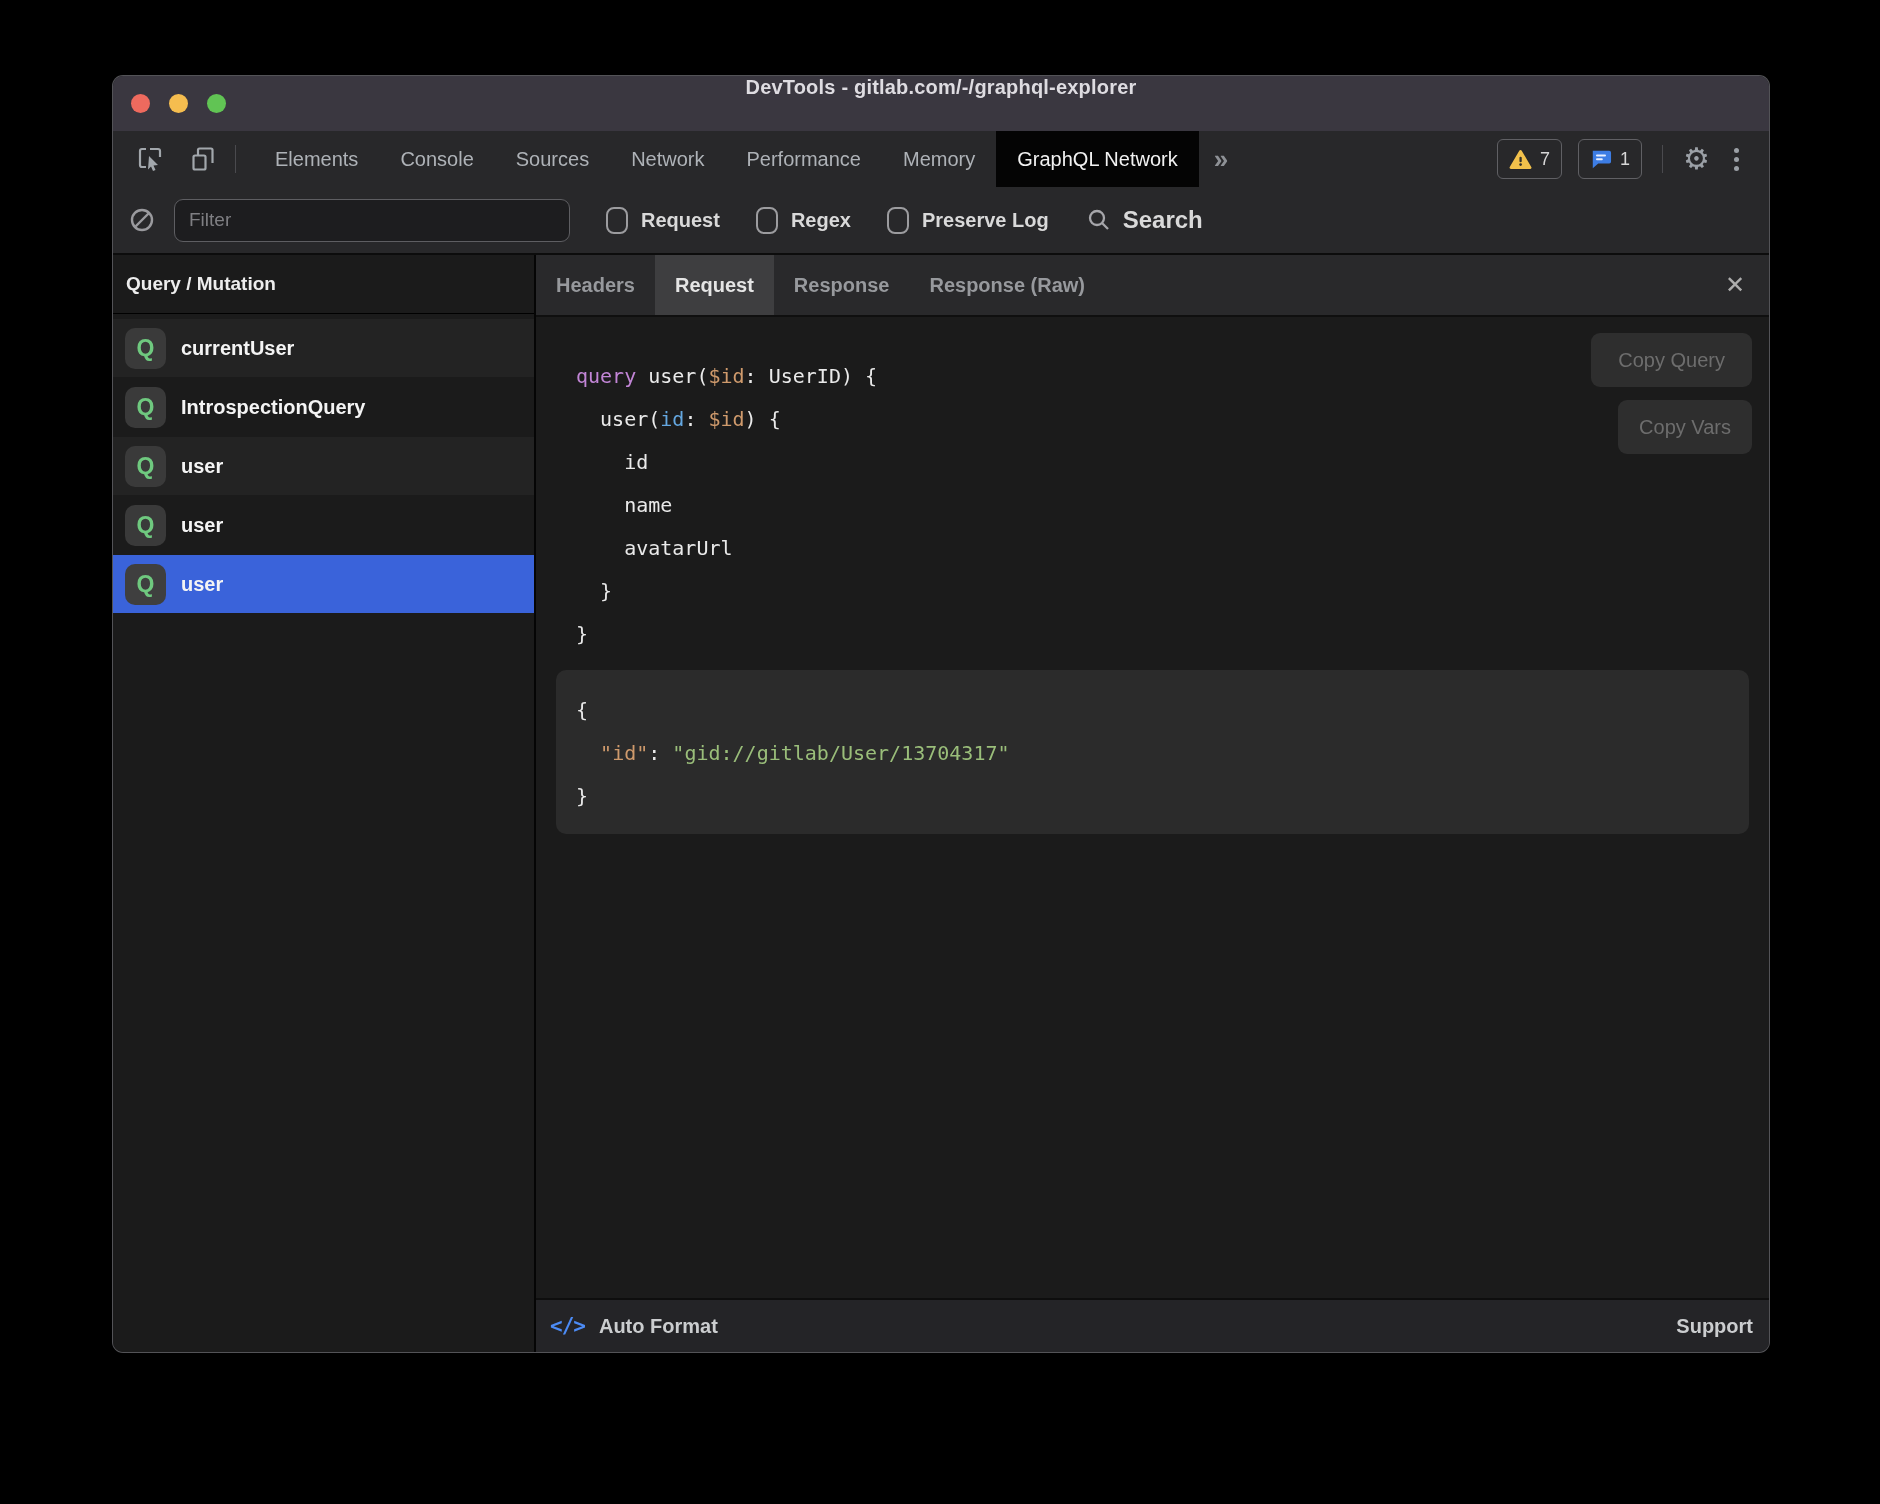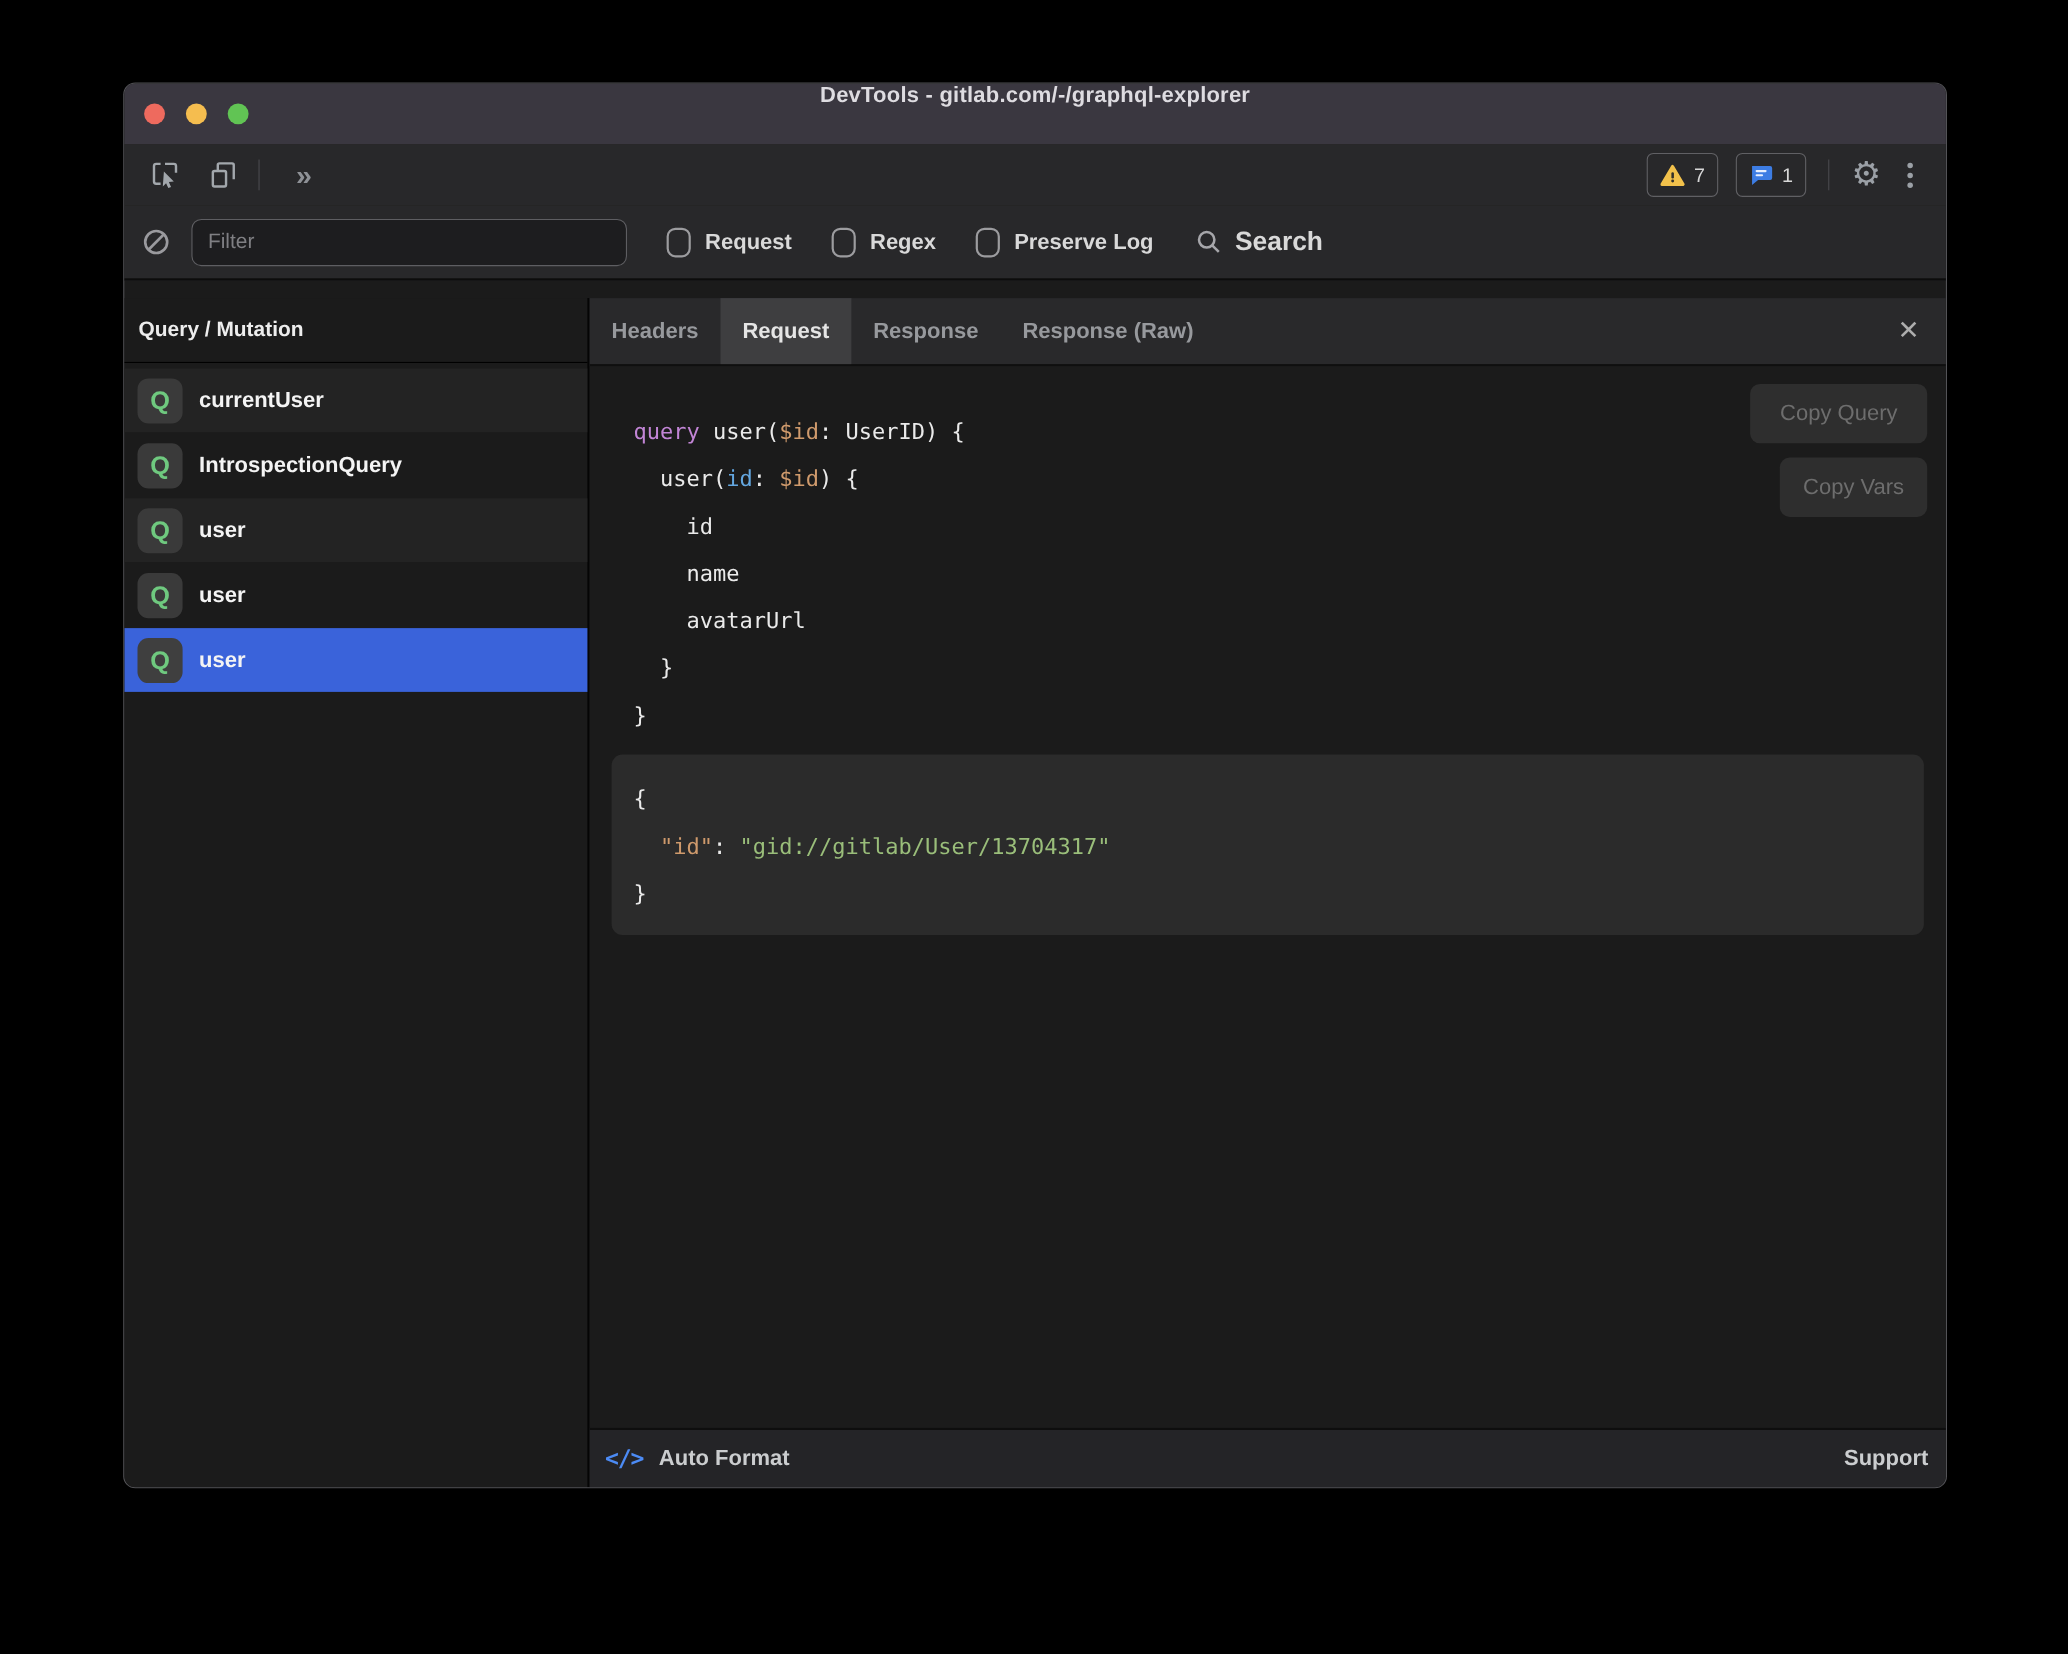--- a/index.html
+++ b/index.html
@@ -44,21 +44,21 @@
                 background:#1d1d1f;border:1.5px solid #5e5e62;color:#e8e8e8;font-size:19px;
                 padding:0 14px;outline:none;font-family:"Liberation Sans",sans-serif;}
   .filter-input::placeholder{color:#7f7f83;}
   .cb-group{display:flex;align-items:center;margin-left:36px;cursor:pointer;}
   .checkbox{width:22px;height:27px;border:2.5px solid #9c9c9f;border-radius:8px;box-sizing:border-box;background:transparent;}
   .cb-label{margin-left:13px;font-size:20px;font-weight:600;color:#d9d9d9;}
   .search-group{display:flex;align-items:center;margin-left:38px;cursor:pointer;}
   .search-label{margin-left:12px;font-size:24px;font-weight:600;color:#d9d9d9;}
 
   
-  .main{flex:1;display:flex;min-height:0;margin-top:16px;}
+  .main{flex:1;display:flex;min-height:0;}
   .left-panel{width:423px;flex:0 0 423px;background:#1b1b1b;border-right:2px solid #050505;
               display:flex;flex-direction:column;box-sizing:border-box;}
   .panel-header{height:58px;flex:0 0 58px;display:flex;align-items:center;padding-left:13px;
                 font-size:19px;font-weight:bold;color:#ededed;border-bottom:1px solid #000;}
   .query-list{padding-top:5px;}
   .query-row{height:58px;margin-bottom:1px;display:flex;align-items:center;padding-left:12px;cursor:pointer;}
   .query-row.alt{background:#232323;}
   .query-row.selected{background:var(--selected-row,#3a63da);}
   .q-badge{width:41px;height:41px;border-radius:10px;background:#3a3a3a;flex:0 0 41px;
            display:flex;align-items:center;justify-content:center;
@@ -121,20 +121,29 @@
           </svg>
         </span>
         <span class="tool-icon">
           <svg width="28" height="28" viewBox="0 0 28 28">
             <path d="M9 10 V5 Q9 3.5 10.5 3.5 H22 Q23.5 3.5 23.5 5 V18" fill="none" stroke="#a2a7ac" stroke-width="2.2"></path>
             <rect x="4.5" y="10.5" width="12" height="14" rx="1.5" fill="none" stroke="#a2a7ac" stroke-width="2.2"></rect>
           </svg>
         </span>
       </div>
       <span class="vsep"></span>
+      <div class="dt-tabs" id="devtools-tabs">
+          <div class="dt-tab">Elements</div>
+          <div class="dt-tab">Console</div>
+          <div class="dt-tab">Sources</div>
+          <div class="dt-tab">Network</div>
+          <div class="dt-tab">Performance</div>
+          <div class="dt-tab">Memory</div>
+          <div class="dt-tab active">GraphQL Network</div>
+        </div>
       <span class="chevron">»</span>
       <div class="right-icons">
         <span class="count-badge">
           <svg width="23" height="21" viewBox="0 0 24 22">
             <path d="M12 2.5 L22 19.5 H2 Z" fill="#f2c14b" stroke="#f2c14b" stroke-width="3" stroke-linejoin="round"></path>
             <rect x="10.9" y="8" width="2.4" height="6" rx="1.2" fill="#33302a"></rect>
             <circle cx="12.1" cy="16.3" r="1.4" fill="#33302a"></circle>
           </svg>
           <span class="num">7</span>
         </span>

